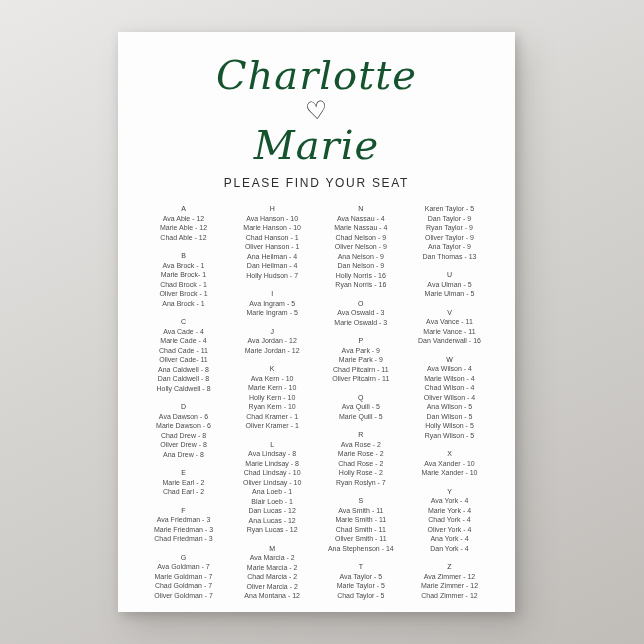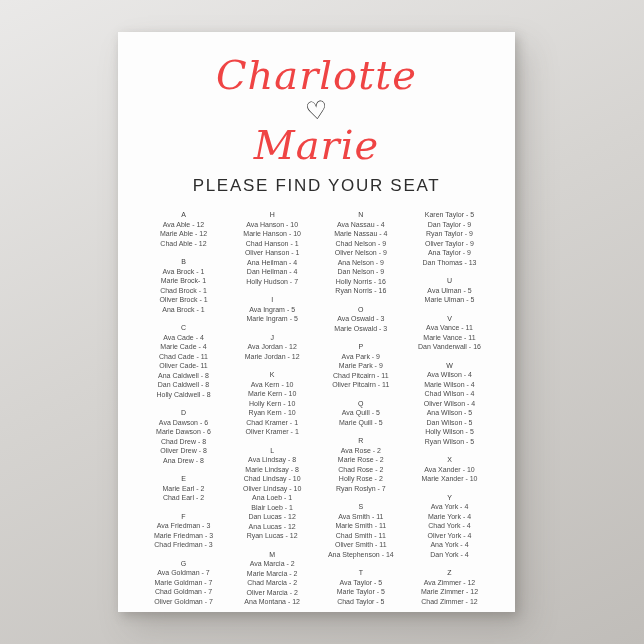--- a/index.html
+++ b/index.html
@@ -28,34 +28,34 @@
     box-shadow: 3px 4px 10px rgba(90,85,80,0.30), 12px 16px 30px rgba(90,85,80,0.22);
     overflow: hidden;
     box-sizing: border-box;
   }
   .title-block { text-align: center; padding-top: 22px; }
   .script-name {
     font-family: "DejaVu Serif", serif;
     font-style: italic;
     font-size: 40px;
     line-height: 1.08;
-    color: #ef4444;
+    color: #14532d;
     letter-spacing: 1px;
   }
   .heart {
     font-family: "DejaVu Sans", sans-serif;
     font-size: 25px;
     line-height: 25px;
     color: #1d1d1d;
     transform: rotate(-6deg);
     margin: 1px 0;
   }
   .subtitle {
     font-family: "Liberation Sans", sans-serif;
-    font-size: 17px;
+    font-size: 12px;
     letter-spacing: 1.7px;
     color: #2d2d2d;
     margin-top: 9px;
   }
   .columns {
     display: flex;
     justify-content: space-between;
     padding: 14px 22px 0 22px;
   }
   .column {

